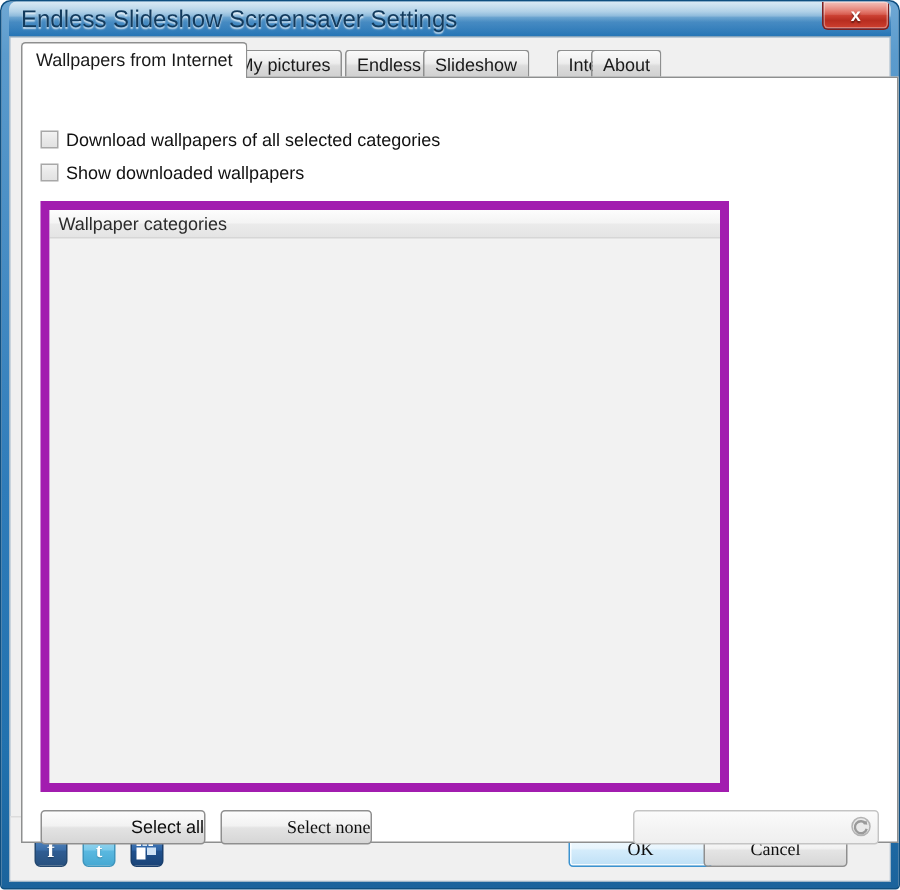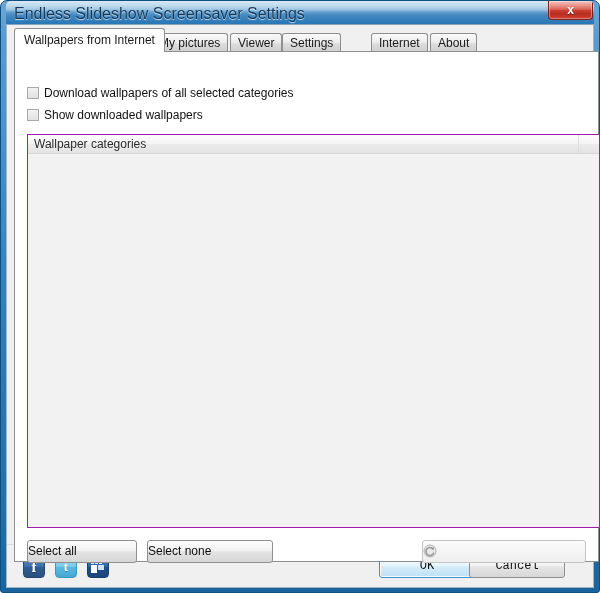--- a/index.html
+++ b/index.html
@@ -163,24 +163,24 @@
     background: linear-gradient(180deg, #f3f3f3 0%, #e9e9e9 50%, #e2e2e2 100%);
     vertical-align: -2px;
     margin-right: 5px;
     cursor: pointer;
   }
 
   
   .listview {
     position: absolute;
     left: 12px; top: 82px;
-    width: 573px;
+    width: 459px;
     height: 394px;
     box-sizing: border-box;
-    border: 1px solid #a21caf;
+    border: 6px solid #a21caf;
     background: #f2f2f2;
     overflow: hidden;
   }
   .lv-header {
     position: relative;
     height: 19px;
     box-sizing: border-box;
     background: linear-gradient(180deg, #fdfdfd 0%, #f4f4f4 48%, #ebebeb 52%, #e4e4e4 100%);
     border-bottom: 1px solid #d6d6d6;
   }
@@ -208,33 +208,33 @@
   .btn {
     position: absolute;
     box-sizing: border-box;
     height: 23px;
     border: 1px solid #8f8f8f;
     border-radius: 3px;
     background: linear-gradient(180deg, #fcfcfc 0%, #f2f2f2 45%, #e3e3e3 52%, #d6d6d6 100%);
     font-family: "Liberation Sans", sans-serif;
     font-size: 12px;
     color: #0e0e0e;
-    text-align: left;
+    text-align: right;
     line-height: 21px;
     cursor: pointer;
     white-space: nowrap;
   }
   .btn.disabled {
     color: #9a9a9a;
     border-color: #c4c4c4;
     background: linear-gradient(180deg, #fbfbfb 0%, #f4f4f4 50%, #efefef 100%);
     cursor: default;
   }
   .btn-select-all  { left: 12px;  top: 488px; width: 110px; }
-  .btn-select-none { left: 132px; top: 488px; width: 126px; }
+  .btn-select-none { left: 132px; top: 488px; width: 101px; font-family: Liberation Serif, serif; }
   .btn-refresh     { left: 407px; top: 488px; width: 164px; }
 
   .refresh-icon {
     display: inline-block;
     width: 14px; height: 14px;
     vertical-align: -3px;
     margin-right: 4px;
   }
 
   
@@ -297,21 +297,21 @@
 
   .dlgbtn {
     position: absolute;
     box-sizing: border-box;
     top: 10px;
     height: 23px;
     width: 96px;
     border-radius: 3px;
     border: 1px solid #8f8f8f;
     background: linear-gradient(180deg, #fcfcfc 0%, #f2f2f2 45%, #e4e4e4 52%, #d7d7d7 100%);
-    font-family: Liberation Mono, monospace;
+    font-family: Liberation Serif, serif;
     font-size: 12px;
     color: #0e0e0e;
     text-align: center;
     line-height: 21px;
     cursor: pointer;
   }
   .dlgbtn.ok {
     right: 118px;
     border: 1px solid #3c93d0;
     background: linear-gradient(180deg, #f4fbff 0%, #e8f5fd 45%, #d4ecfb 52%, #bfe0f6 100%);
@@ -330,24 +330,24 @@
     <div class="btn-close">
       <span class="x">x</span>
     </div>
   </div>
 
   <div class="client">
 
     <div class="tabstrip">
       <div class="tab active" style="left:0px;"><span>Wallpapers from Internet</span></div>
       <div class="tab" style="left:137px;"><span>My pictures</span></div>
-      <div class="tab" style="left:216px;"><span>Viewer</span></div>
-      <div class="tab" style="left:268px;"><span>Settings</span></div>
+      <div class="tab" style="left:216px;"><span>Endless</span></div>
+      <div class="tab" style="left:268px;"><span>Slideshow</span></div>
       <div class="tab" style="left:340px;margin-left:17px;"><span>Internet</span></div>
-      <div class="tab" style="left:416px;"><span>About</span></div>
+      <div class="tab" style="left:380px;"><span>About</span></div>
     </div>
 
     <div class="tabpanel">
 
       <div class="chk-row r1">
         <span class="chkbox"></span><span>Download wallpapers of all selected categories</span>
       </div>
 
       <div class="chk-row r2">
         <span class="chkbox"></span><span>Show downloaded wallpapers</span>

